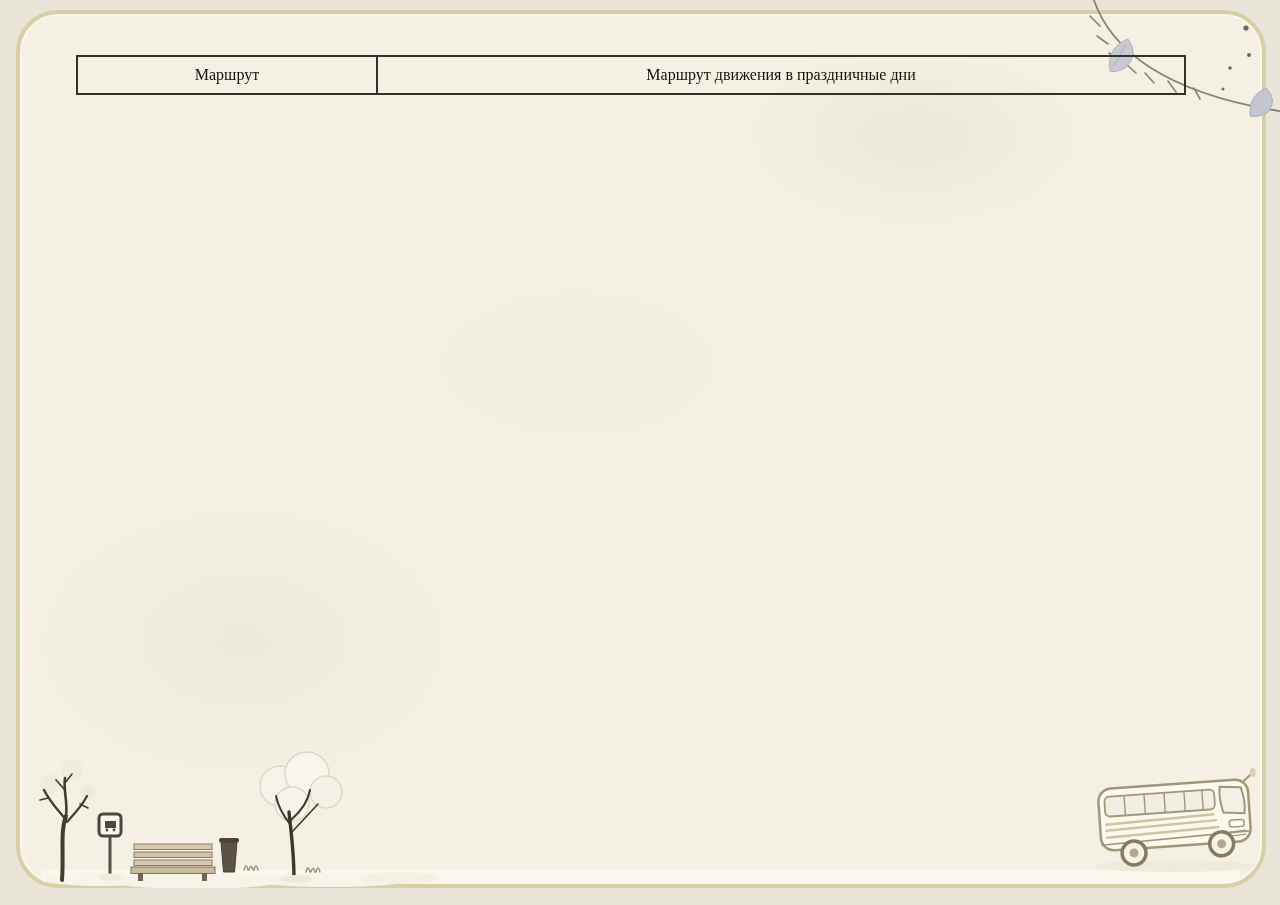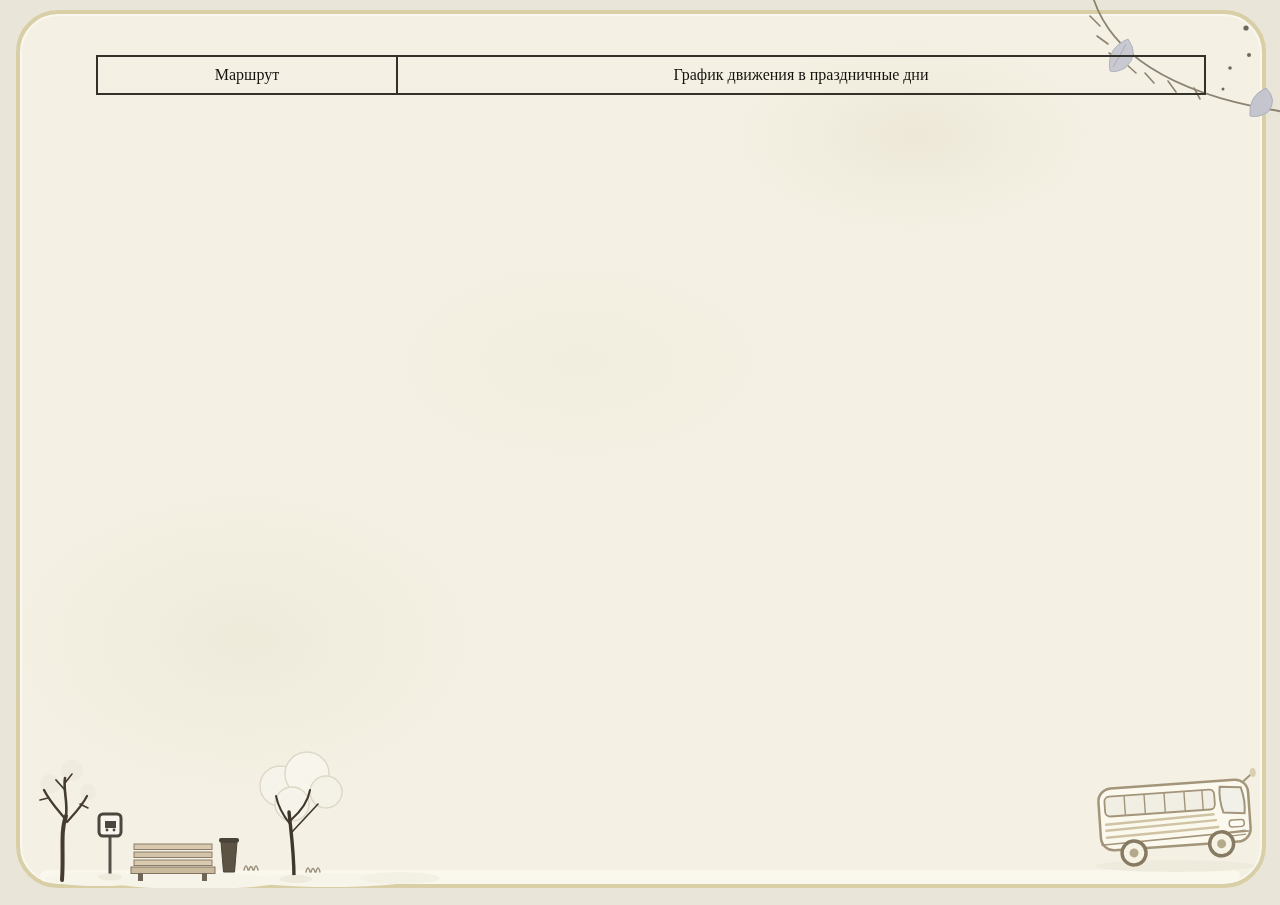--- a/index.html
+++ b/index.html
@@ -24,21 +24,21 @@
   }
   .decor{ position:absolute; z-index:1; }
   .snow-strip{
     position:absolute; z-index:1;
     left:40px; right:40px; top:870px; height:12px;
     background:rgba(250,248,238,.85);
     border-radius:6px;
   }
   table.schedule{
     position:absolute; z-index:2;
-    left:96px; top:55px;
+    left:76px; top:55px;
     width:1108px;
     border-collapse:collapse;
     table-layout:fixed;
     background:transparent;
     font-size:16px;
     color:#15120e;
     border-radius:18px;
   }
   table.schedule th, table.schedule td{
     border:2px solid #34302a;
@@ -183,19 +183,19 @@
 
   <table class="schedule">
     <colgroup>
       <col style="width:300px">
       <col style="width:408px">
       <col style="width:400px">
     </colgroup>
     <thead>
       <tr style="height:38px;">
         <th>Маршрут</th>
-        <th colspan="2">График движения в праздничные дни</th>
+        <th colspan="2">Маршрут движения в праздничные дни</th>
       </tr>
     </thead>
     <tbody id="schedule-body"></tbody>
   </table>
 
 </div>
 
 </body></html>

